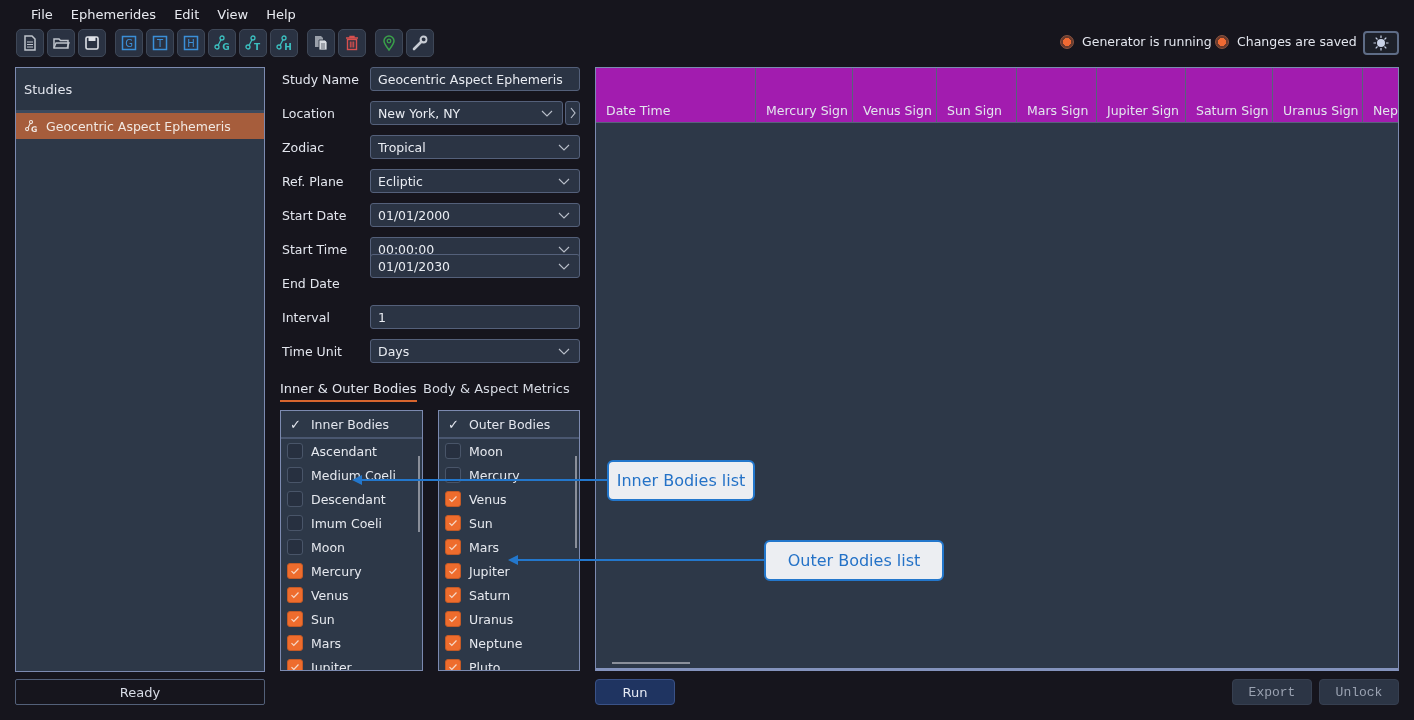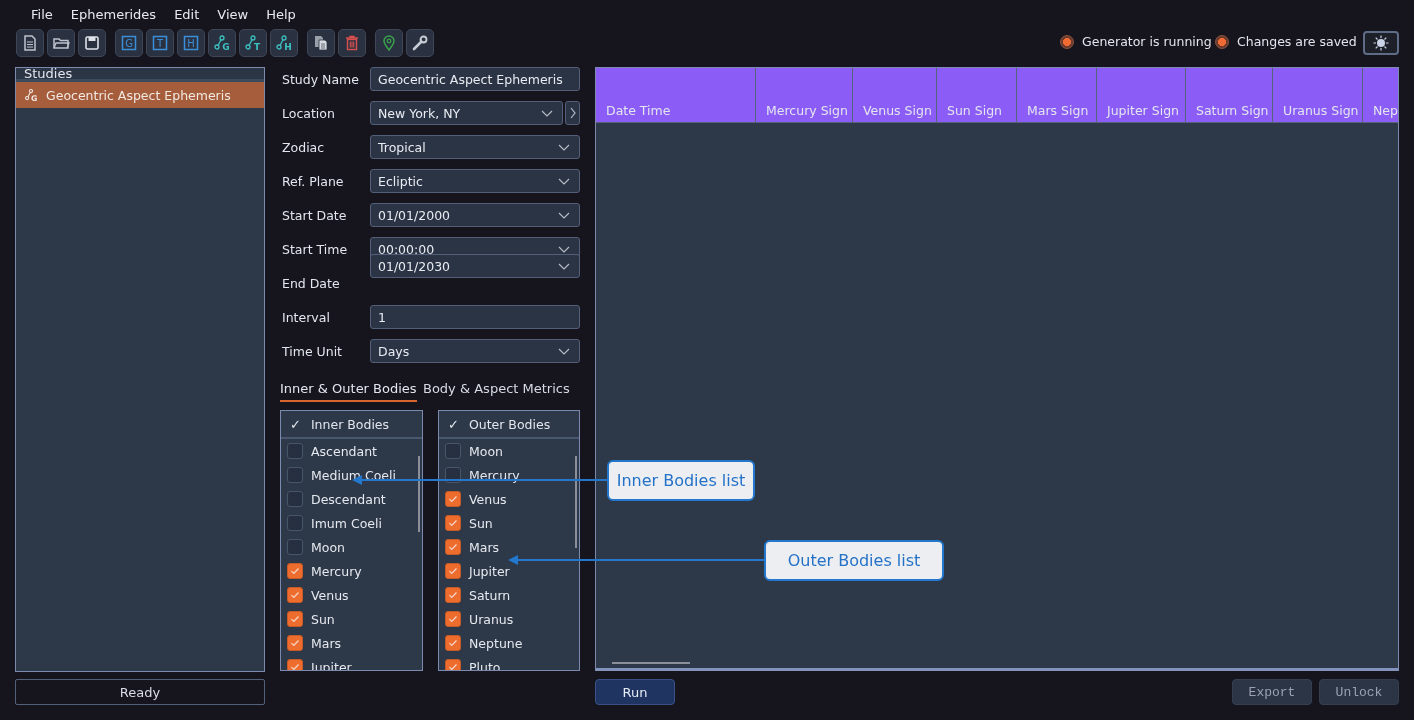--- a/index.html
+++ b/index.html
@@ -33,21 +33,21 @@
     border: 1px solid #8a5440; margin-right: 8px;
   }
   .theme-btn {
     left: 1363px; top: 31px; width: 36px; height: 24px;
     border: 2px solid #5e6c86; border-radius: 4px; background: #1d2029;
     display: flex; align-items: center; justify-content: center;
   }
 
   
   .studies { left: 15px; top: 67px; width: 250px; height: 605px; background: #2d3848; border: 1px solid #7c8ab0; }
-  .studies-header { height: 14px; padding-left: 8px; display: flex; align-items: center; font-size: 13px; border-bottom: 3px solid #3c4a5e; background: #2b3544; }
+  .studies-header { height: 45px; padding-left: 8px; display: flex; align-items: center; font-size: 13px; border-bottom: 3px solid #3c4a5e; background: #2b3544; }
   .study-item { height: 26px; background: #a65d3c; display: flex; align-items: center; padding-left: 8px; font-size: 12.5px; color: #f1e8e2; }
   .study-item .ic { margin-right: 8px; display: flex; }
 
   .ready-btn {
     left: 15px; top: 679px; width: 250px; height: 26px; border: 1px solid #536079;
     border-radius: 2px; background: #16151d; color: #d8dce6; display: flex; align-items: center; justify-content: center; font-size: 13px;
   }
 
   
   .flabel { left: 282px; font-size: 12.5px; color: #e3e6ee; }
@@ -70,21 +70,21 @@
   .blist { top: 410px; height: 261px; background: #2d3848; border: 1px solid #7c8ab0; overflow: hidden; }
   .blist-header { height: 28px; display: flex; align-items: center; padding-left: 9px; border-bottom: 2px solid #4a5770; font-size: 12.5px; }
   .blist-header .ck { margin-right: 10px; font-weight: bold; font-size: 13px; }
   .brow { height: 24px; display: flex; align-items: center; padding-left: 6px; font-size: 12.5px; color: #e6e9ef; }
   .cbox { width: 16px; height: 16px; border: 1px solid #495569; border-radius: 3px; background: #273040; margin-right: 8px; display: flex; align-items: center; justify-content: center; }
   .cbox.on { background: #ee6c2d; border-color: #c45a26; }
   .vscroll { position: absolute; width: 2px; background: #8a8f9a; }
 
   
   .table { left: 595px; top: 67px; width: 804px; height: 604px; background: #2d3848; border: 1px solid #7c8ab0; border-bottom: 3px solid #8493bd; overflow: hidden; }
-  .thead { height: 55px; display: flex; border-bottom: 1px solid #56637b; background: #8b5cf6; }
+  .thead { height: 55px; display: flex; border-bottom: 1px solid #56637b; background: #a21caf; }
   .th { height: 55px; border-right: 1px solid #56637b; display: flex; align-items: flex-end; padding: 0 0 5px 10px; font-size: 12.5px; white-space: nowrap; overflow: hidden; color: #e3e6ee; }
   .hscroll { position: absolute; left: 16px; bottom: 4px; width: 78px; height: 2px; background: #8a8f9a; }
 
   
   .run-btn { left: 595px; top: 679px; width: 80px; height: 26px; background: #1f3461; border: 1px solid #3a5287; border-radius: 4px; color: #e6ebf5; font-size: 13px; display: flex; align-items: center; justify-content: center; }
   .grey-btn { top: 679px; width: 80px; height: 26px; background: #2c3545; border: 1px solid #363f50; border-radius: 4px; color: #9aa2b1; font-size: 13px; display: flex; align-items: center; justify-content: center; font-family: Liberation Mono, monospace; }
 
   
   .callout { background: #eceef2; border: 2px solid #2377cc; border-radius: 6px; color: #2472c7; font-size: 16px; display: flex; align-items: center; justify-content: center; }
   .cline { height: 2px; background: #2377cc; }

